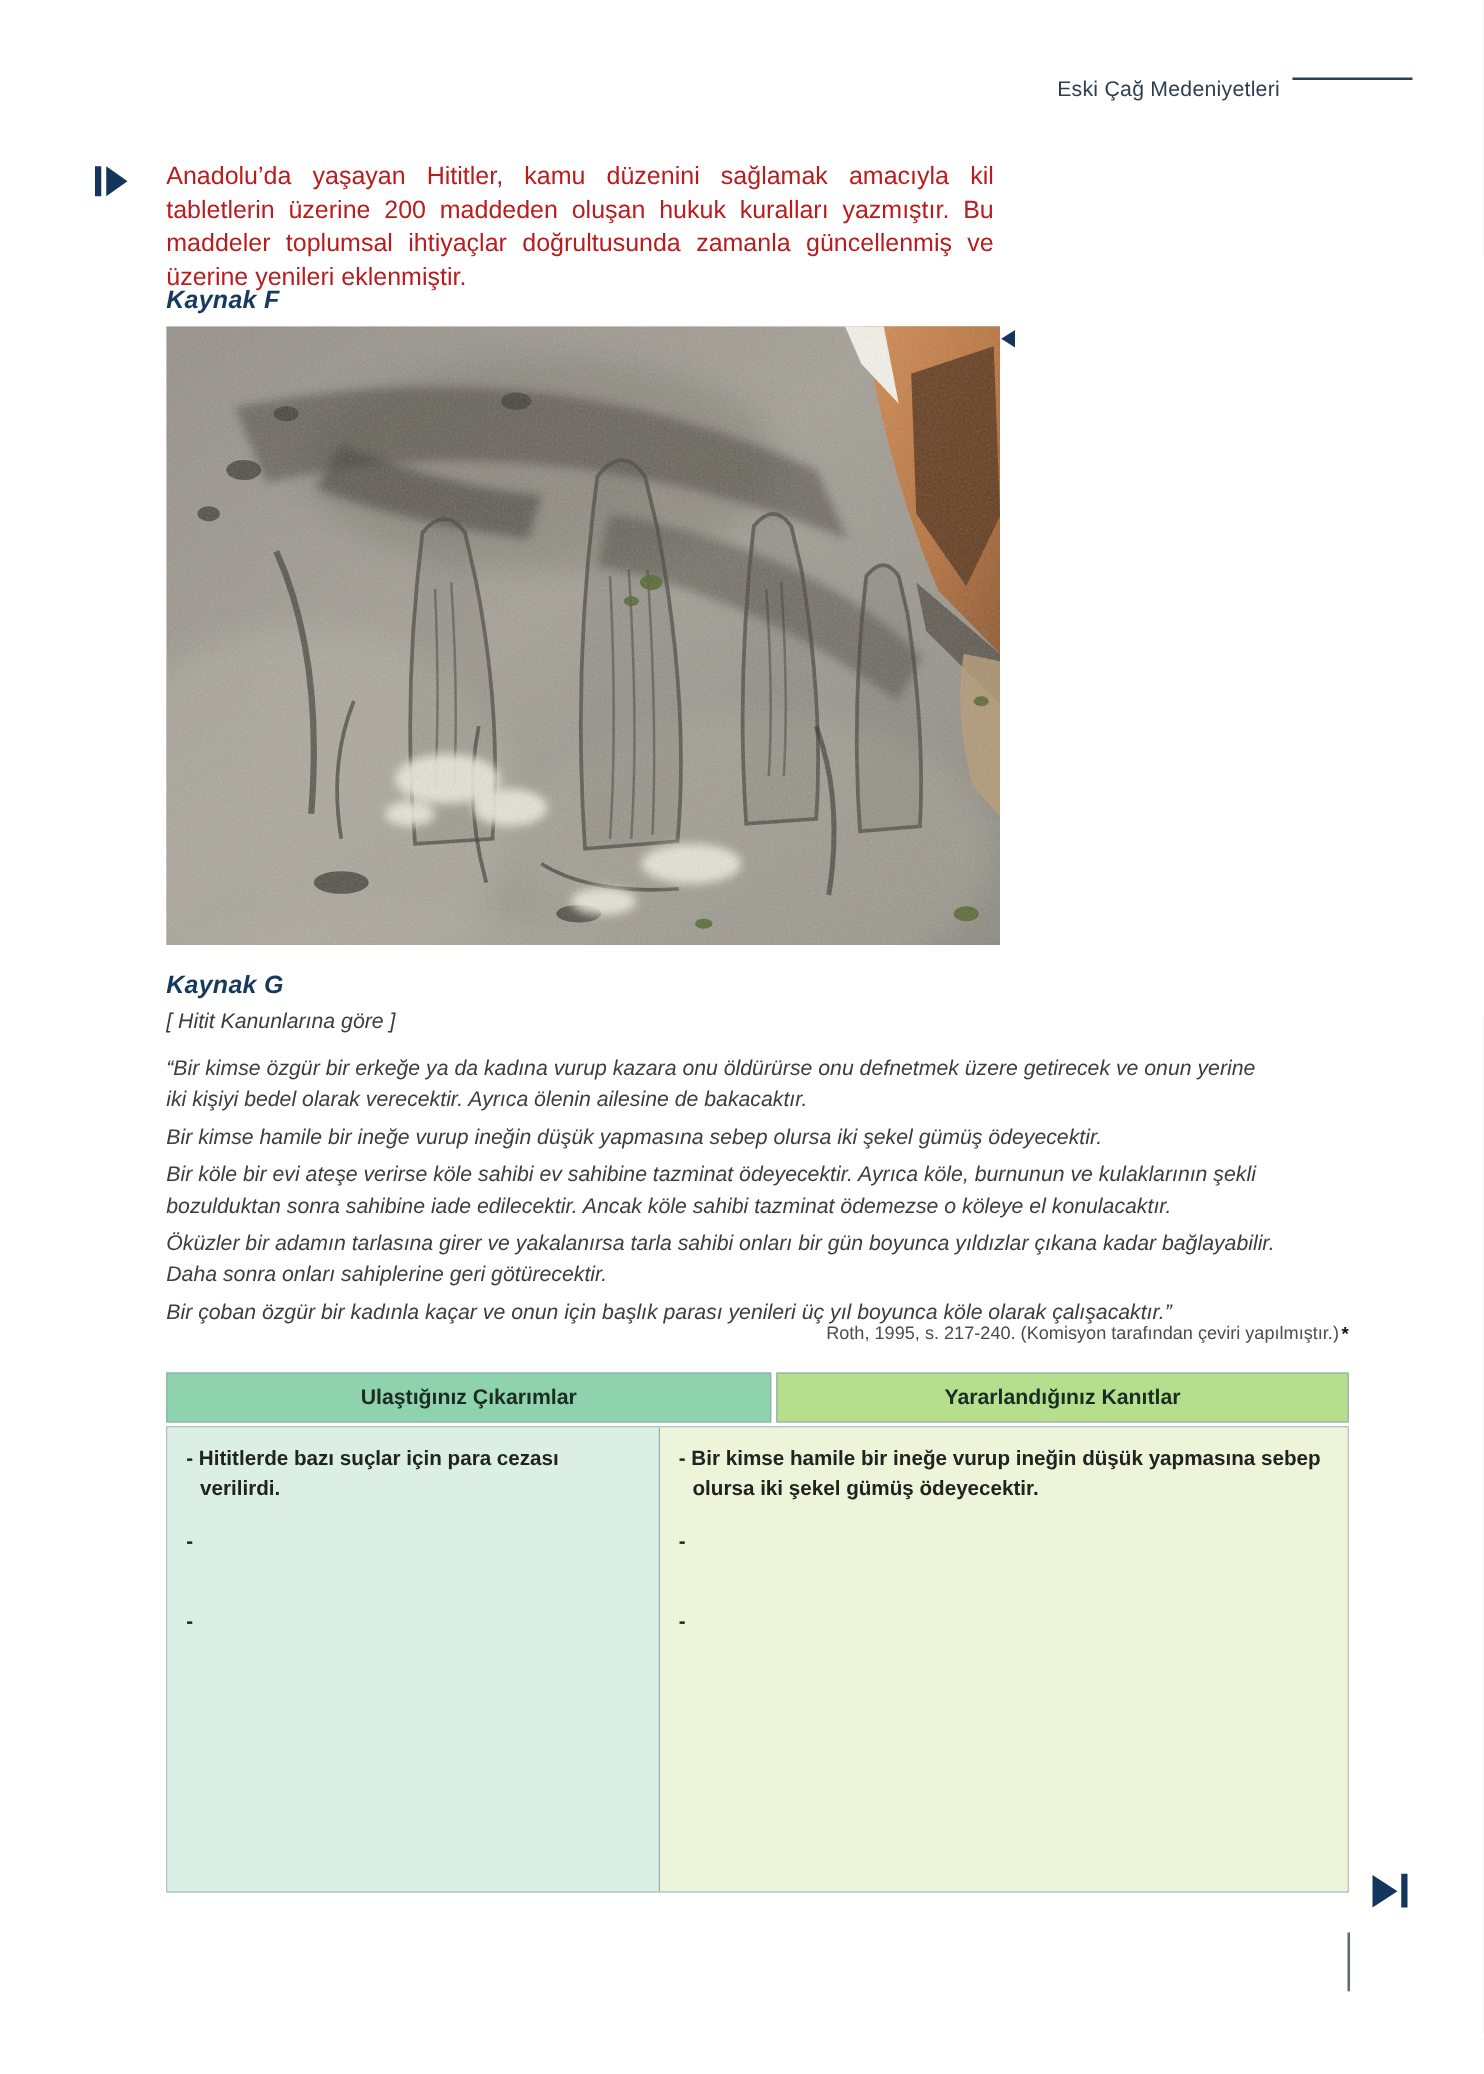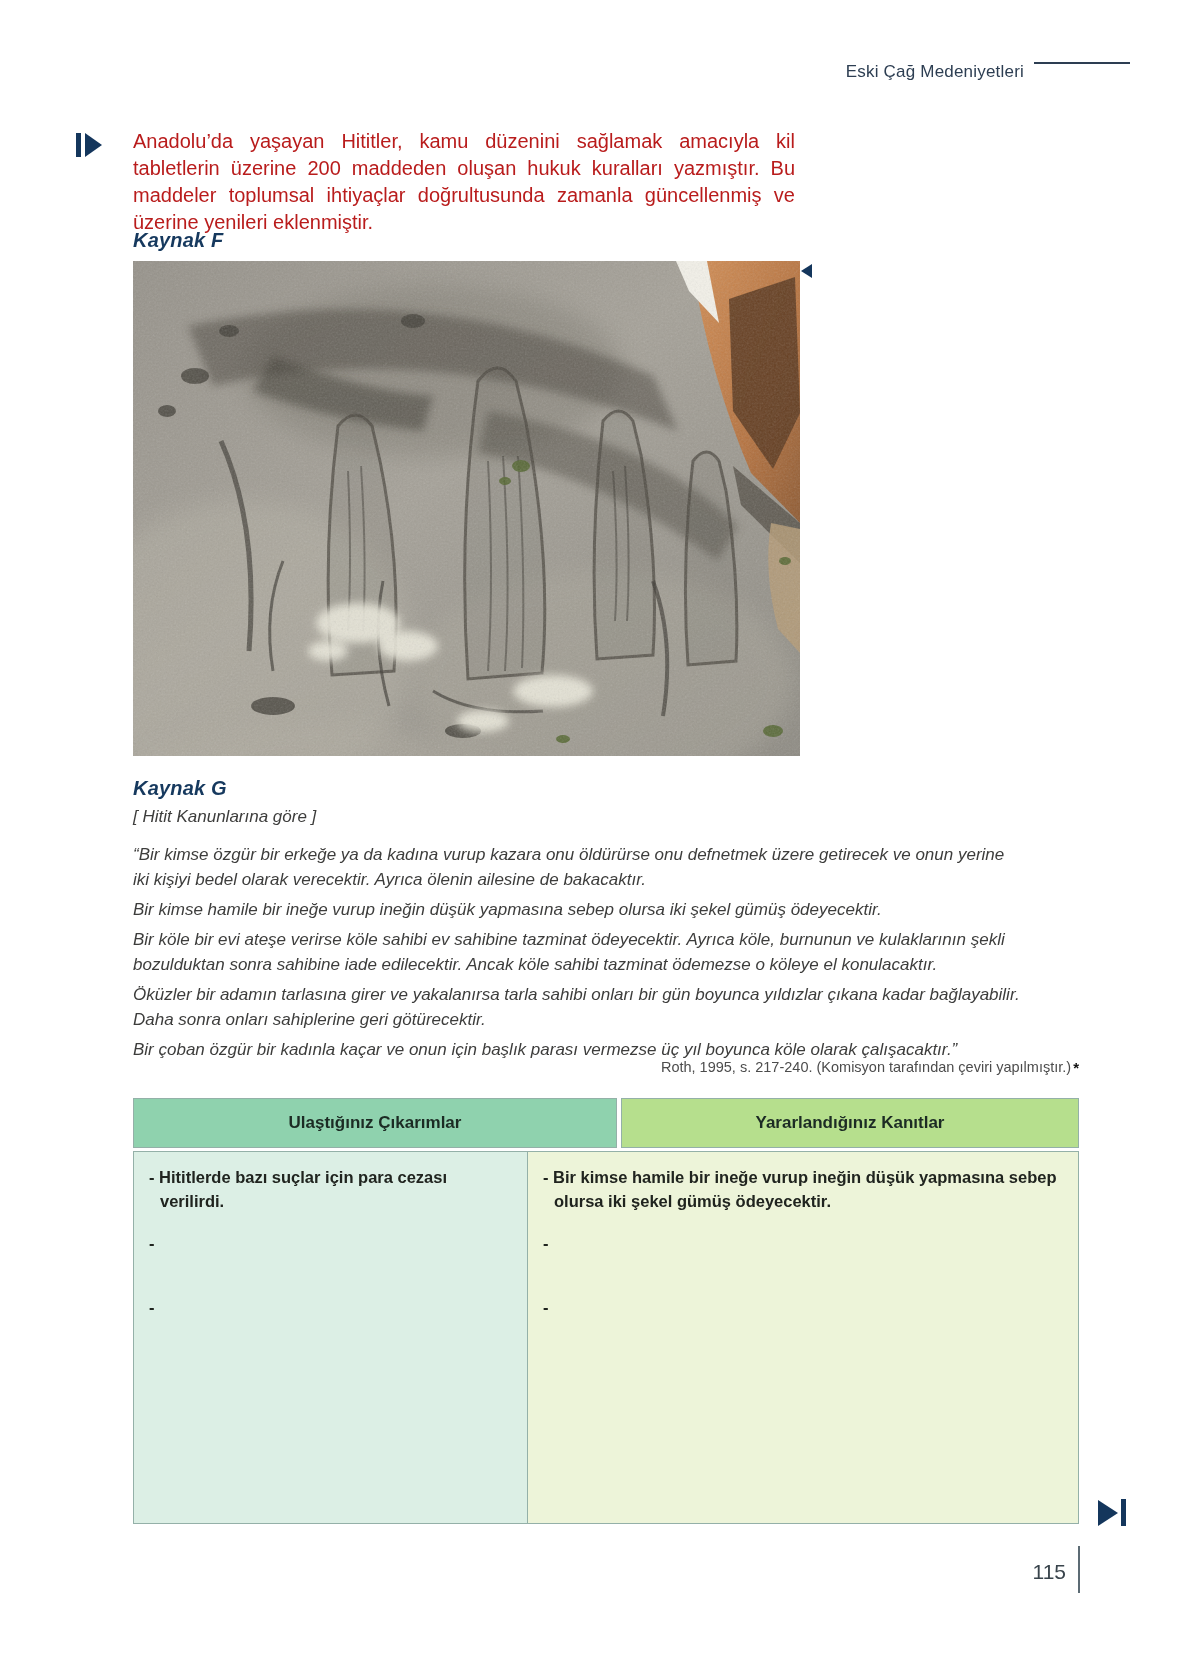--- a/index.html
+++ b/index.html
@@ -33,21 +33,21 @@
   
   .kg-sub { position:absolute; left:133px; top:807px; font-size:17px; font-style:italic; color:#3d3d3c; }
   .quotes { position:absolute; left:133px; top:842px; width:892px; }
   .quotes p { margin:0 0 5px 0; font-size:17px; line-height:25px; font-style:italic; color:#3d3d3c; }
   .citation { position:absolute; left:133px; top:1059px; width:946px; text-align:right; font-size:14.5px; color:#4c4c4c; }
   .citation .ast { font-weight:bold; color:#111; vertical-align:top; margin-left:2px; font-size:15px; }
 
   
   .src-table { position:absolute; left:133px; top:1098px; width:946px; }
   .thead { display:flex; gap:4px; }
-  .th { height:50px; display:flex; align-items:center; justify-content:center;
+  .th { height:40px; display:flex; align-items:center; justify-content:center;
         font-weight:bold; font-size:17px; color:#1c2b24; border:1px solid #94b0a8; box-sizing:border-box; }
   .th1 { width:484px; background:#8fd2ae; }
   .th2 { flex:1; background:#b6df8d; }
   .tbody { display:flex; margin-top:3px; height:373px; border:1px solid #94b0a8; box-sizing:border-box; }
   .td { box-sizing:border-box; padding:13px 16px 0 15px; font-size:16.5px; font-weight:bold; line-height:24px; color:#20241f; }
   .td1 { width:394px; background:#dcefe5; border-right:1px solid #94b0a8; }
   .td2 { flex:1; background:#edf4d9; }
   .td .item { padding-left:11px; text-indent:-11px; }
   .td .i1 { height:66px; }
   .td .i2 { height:64px; }
@@ -173,21 +173,21 @@
   <div class="caption-arrow"></div>
 
   <div class="kaynak-h kg">Kaynak G</div>
   <div class="kg-sub">[ Hitit Kanunlarına göre ]</div>
 
   <div class="quotes">
     <p>“Bir kimse özgür bir erkeğe ya da kadına vurup kazara onu öldürürse onu defnetmek üzere getirecek ve onun yerine iki kişiyi bedel olarak verecektir. Ayrıca ölenin ailesine de bakacaktır.</p>
     <p>Bir kimse hamile bir ineğe vurup ineğin düşük yapmasına sebep olursa iki şekel gümüş ödeyecektir.</p>
     <p>Bir köle bir evi ateşe verirse köle sahibi ev sahibine tazminat ödeyecektir. Ayrıca köle, burnunun ve kulaklarının şekli bozulduktan sonra sahibine iade edilecektir. Ancak köle sahibi tazminat ödemezse o köleye el konulacaktır.</p>
     <p>Öküzler bir adamın tarlasına girer ve yakalanırsa tarla sahibi onları bir gün boyunca yıldızlar çıkana kadar bağlayabilir. Daha sonra onları sahiplerine geri götürecektir.</p>
-    <p>Bir çoban özgür bir kadınla kaçar ve onun için başlık parası vermezse üç yıl boyunca köle olarak çalışacaktır.”</p>
+    <p>Bir çoban özgür bir kadınla kaçar ve onun için başlık parası yenileri üç yıl boyunca köle olarak çalışacaktır.”</p>
   </div>
 
   <div class="citation">
     <span>Roth, 1995, s. 217-240. (Komisyon tarafından çeviri yapılmıştır.)</span><span class="ast">*</span>
   </div>
 
   <div class="src-table">
     <div class="thead">
       <div class="th th1">Ulaştığınız Çıkarımlar</div>
       <div class="th th2">Yararlandığınız Kanıtlar</div>
@@ -203,16 +203,15 @@
         <div class="item i2">-</div>
         <div class="item">-</div>
       </div>
     </div>
   </div>
 
   <div class="next-icon">
     <span class="tri"></span>
     <span class="bar"></span>
   </div>
-  <div class="pageno">115</div>
   <div class="pageno-bar"></div>
 
 </div>
 
 </body></html>

